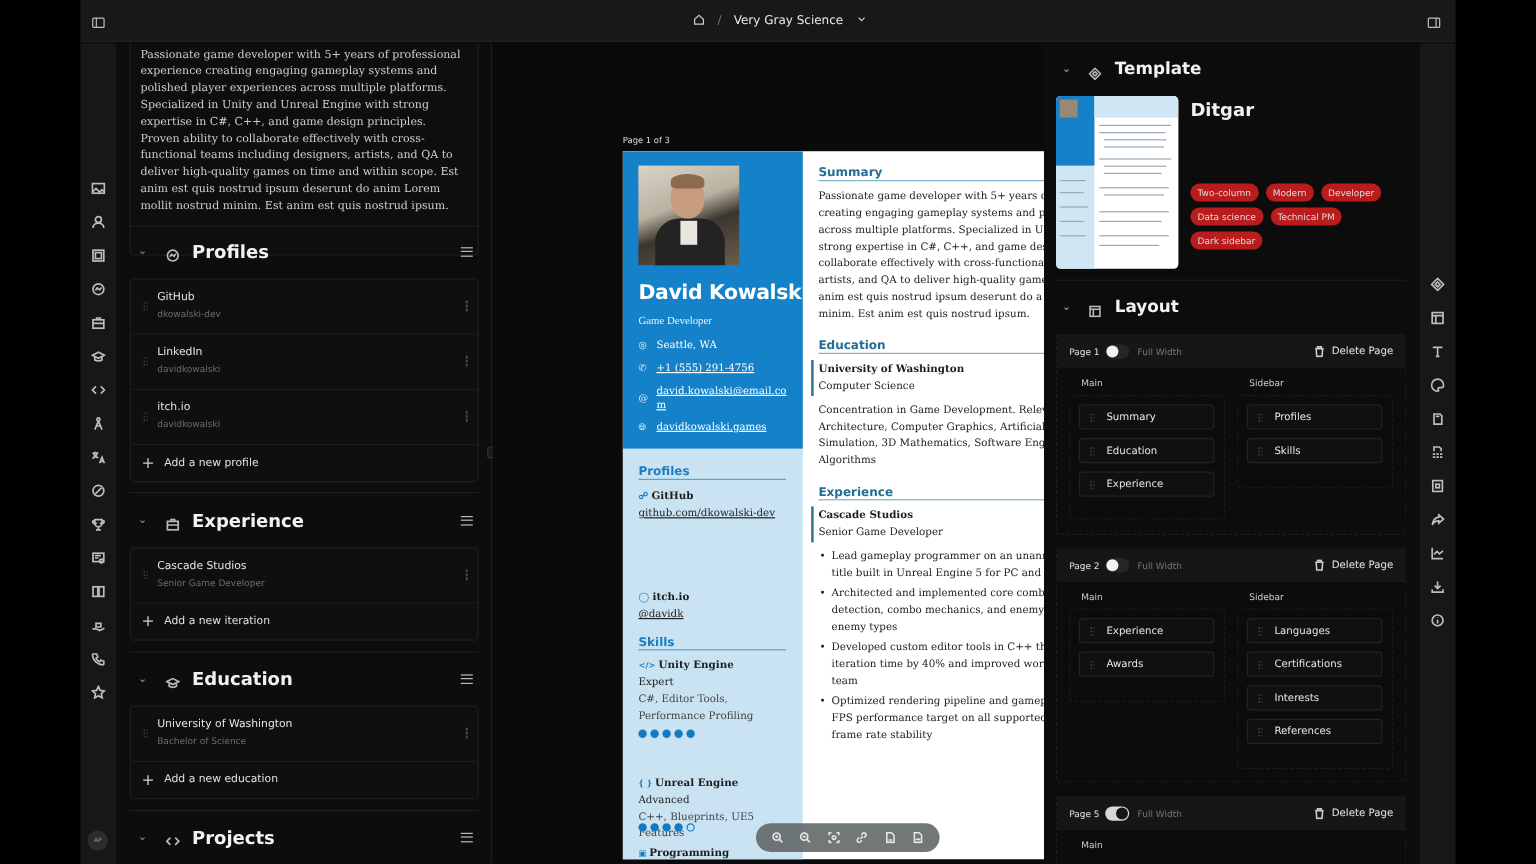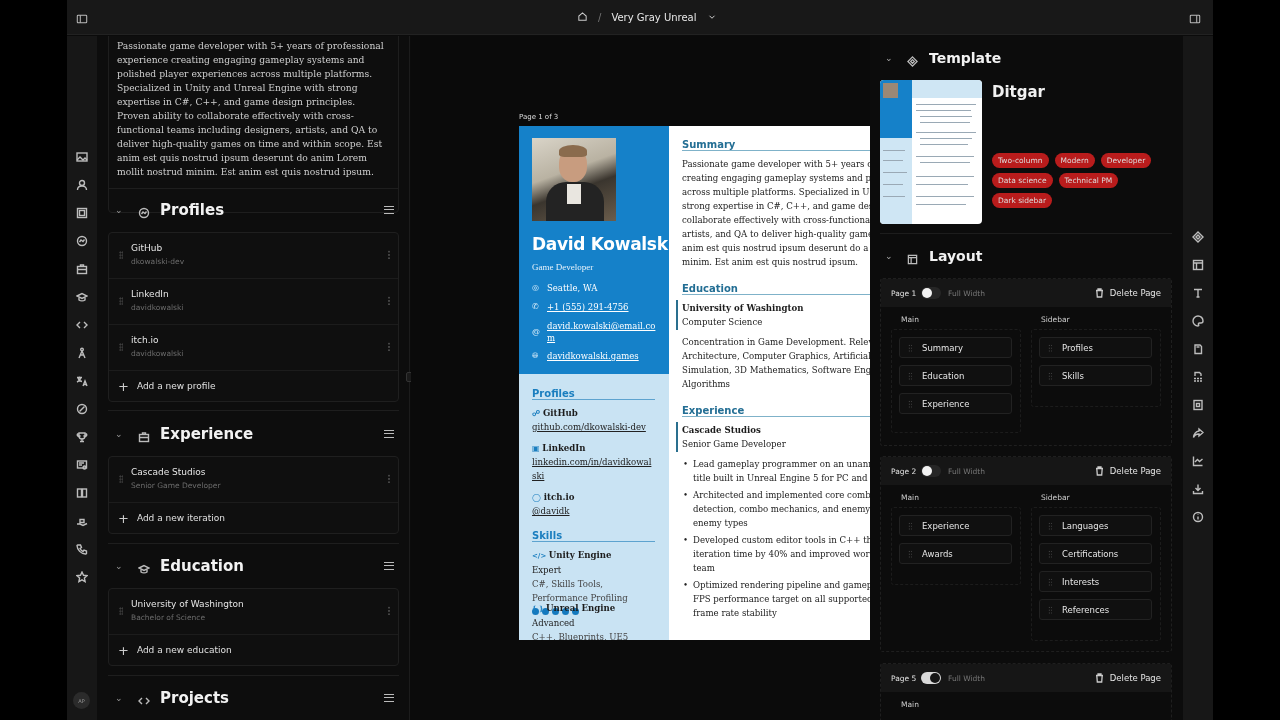--- a/index.html
+++ b/index.html
@@ -31,21 +31,21 @@
   .list-card { position: absolute; left: 11px; width: 291px; border: 1px solid #1f1f1f; border-radius: 4px; background: #0f0f0f; }
   .list-item { position: relative; height: 46px; border-bottom: 1px solid #1c1c1c; padding: 10px 0 0 22px; }
   .list-item .grip { position: absolute; left: 10px; top: 18px; width: 4px; height: 8px; background-image: radial-gradient(#444 0.8px, transparent 0.9px); background-size: 2.5px 2.8px; }
   .list-item .dots { position: absolute; right: 8px; top: 17px; width: 2px; height: 10px; background-image: radial-gradient(#444 0.8px, transparent 0.9px); background-size: 2px 3.3px; }
   .list-item .t1 { font-size: 9px; color: #e6e6e6; }
   .list-item .t2 { font-size: 7.5px; color: #6c6c6c; margin-top: 4px; }
   .add-row { height: 30px; display: flex; align-items: center; padding-left: 9px; font-size: 9px; color: #e0e0e0; gap: 8px; }
   .add-row .plus { font-size: 13px; color: #ccc; }
   .scroll-handle { position: absolute; left: 339px; top: 372px; width: 8px; height: 10px; border: 1px solid #333; border-radius: 2px; background: #1a1a1a; }
   
-  .canvas { position: absolute; left: 344px; top: 36px; width: 459px; height: 604px; background: #0a0a0a; overflow: hidden; }
+  .canvas { position: absolute; left: 344px; top: 36px; width: 459px; height: 680px; background: #0a0a0a; overflow: hidden; }
   .page-label { position: absolute; left: 108px; top: 77px; font-size: 7px; color: #ddd; }
   .resume { position: absolute; left: 108px; top: 90px; width: 360px; height: 620px; background: #fff; overflow: hidden; }
   .rs-side-top { position: absolute; left: 0; top: 0; width: 150px; height: 248px; background: #1581c9; }
   .rs-side-bot { position: absolute; left: 0; top: 248px; width: 150px; height: 400px; background: #c9e3f3; }
   .photo { position: absolute; left: 13px; top: 12px; width: 84px; height: 83px; background: linear-gradient(160deg, #d9d4c8 0%, #b9b2a2 40%, #3a352e 60%, #6b5d4c 100%); overflow: hidden; }
   .photo .head { position: absolute; left: 27px; top: 10px; width: 28px; height: 34px; border-radius: 45%; background: #c89c7f; }
   .photo .hair { position: absolute; left: 27px; top: 7px; width: 28px; height: 12px; border-radius: 50% 50% 20% 20%; background: #8a6b4d; }
   .photo .body { position: absolute; left: 14px; top: 44px; width: 58px; height: 45px; border-radius: 20px 20px 0 0; background: #232323; }
   .photo .shirt { position: absolute; left: 35px; top: 46px; width: 14px; height: 20px; background: #e9e6e0; }
   .rs-name { position: absolute; left: 13px; top: 108px; font-family: "DejaVu Sans", sans-serif; font-size: 17px; color: #fff; font-weight: bold; letter-spacing: -0.3px; }
@@ -116,21 +116,21 @@
       <svg viewBox="0 0 14 14" width="12" height="12">
           <rect x="1.5" y="2.5" width="11" height="9" rx="1" stroke="#bbb" fill="none" stroke-width="1.2"></rect>
           <line x1="5" y1="2.5" x2="5" y2="11.5" stroke="#bbb" stroke-width="1.2"></line>
         </svg>
     </span>
     <div class="crumbs">
       <span><svg viewBox="0 0 12 12" width="11" height="11">
             <path d="M2 10V5.5L6 2l4 3.5V10z" stroke="#ccc" fill="none" stroke-width="1.1"></path>
           </svg></span>
       <span class="sep">/</span>
-      <span>Very Gray Unreal</span>
+      <span>Very Gray Science</span>
       <span><svg viewBox="0 0 12 12" width="10" height="10">
             <path d="M3 4.5l3 3 3-3" stroke="#ccc" fill="none" stroke-width="1.2"></path>
           </svg></span>
     </div>
     <span class="tb-right">
       <svg viewBox="0 0 14 14" width="12" height="12">
           <rect x="1.5" y="2.5" width="11" height="9" rx="1" stroke="#bbb" fill="none" stroke-width="1.2"></rect>
           <line x1="9" y1="2.5" x2="9" y2="11.5" stroke="#bbb" stroke-width="1.2"></line>
         </svg>
     </span>
@@ -352,33 +352,32 @@
           <span class="ci" style="padding-top:6px">@</span>
           <span class="u"><span>david.kowalski@email.co</span><br><span>m</span></span>
         </div>
       <div class="rs-contact" style="top:224px">
           <span class="ci">🌐︎</span>
           <span class="u">davidkowalski.games</span>
         </div>
 
       <div class="rs-h side-h" style="top:262px">Profiles</div>
       <div class="rs-t" style="left:13px;top:280px"><span class="rs-b"><span style="color:#1a7ebf;font-size:8px">☍ </span><span>GitHub</span></span><br><span class="rs-u">github.com/dkowalski-dev</span></div>
-      <div class="rs-t" style="left:13px;top:315px"><span class="rs-b"><span style="color:#1a7ebf;font-size:8px">▣ </span><span>LinkedIn</span></span><br><span class="rs-u">linkedin.com/in/davidkowal</span><br><span class="rs-u">ski</span></div>
       <div class="rs-t" style="left:13px;top:364px"><span class="rs-b"><span style="color:#1a7ebf;font-size:8px">◯ </span><span>itch.io</span></span><br><span class="rs-u">@davidk</span></div>
 
       <div class="rs-h side-h" style="top:404px">Skills</div>
-      <div class="rs-t" style="left:13px;top:422px"><span class="rs-b"><span style="color:#1a7ebf;font-size:7px">&lt;/&gt; </span><span>Unity Engine</span></span><br><span>Expert</span><br><span style="color:#444">C#, Skills Tools,</span><br><span style="color:#444">Performance Profiling</span></div>
+      <div class="rs-t" style="left:13px;top:422px"><span class="rs-b"><span style="color:#1a7ebf;font-size:7px">&lt;/&gt; </span><span>Unity Engine</span></span><br><span>Expert</span><br><span style="color:#444">C#, Editor Tools,</span><br><span style="color:#444">Performance Profiling</span></div>
       <div class="rs-dots" style="top:482px">
           <span></span>
           <span></span>
           <span></span>
           <span></span>
           <span></span>
         </div>
-      <div class="rs-t" style="left:13px;top:475px"><span class="rs-b"><span style="color:#1a7ebf;font-size:7px">{ } </span><span>Unreal Engine</span></span><br><span>Advanced</span><br><span style="color:#444">C++, Blueprints, UE5</span><br><span style="color:#444">Features</span></div>
+      <div class="rs-t" style="left:13px;top:520px"><span class="rs-b"><span style="color:#1a7ebf;font-size:7px">{ } </span><span>Unreal Engine</span></span><br><span>Advanced</span><br><span style="color:#444">C++, Blueprints, UE5</span><br><span style="color:#444">Features</span></div>
       <div class="rs-dots" style="top:560px">
           <span></span>
           <span></span>
           <span></span>
           <span></span>
           <span class="off"></span>
         </div>
       <div class="rs-t" style="left:13px;top:578px"><span class="rs-b"><span style="color:#1a7ebf;font-size:7px">▣ </span><span>Programming</span></span></div>
 
       <div class="rs-h main-h" style="top:13px">Summary</div>

